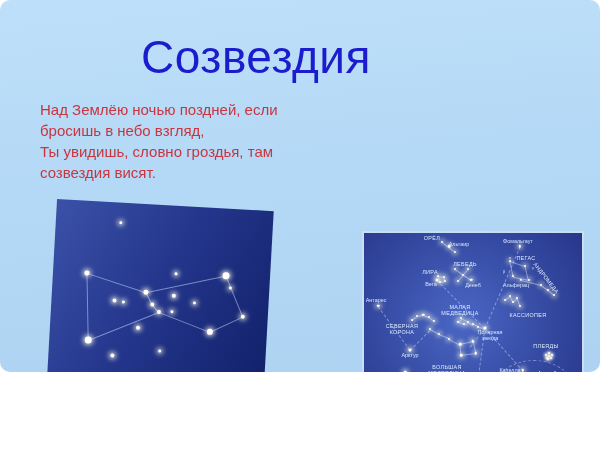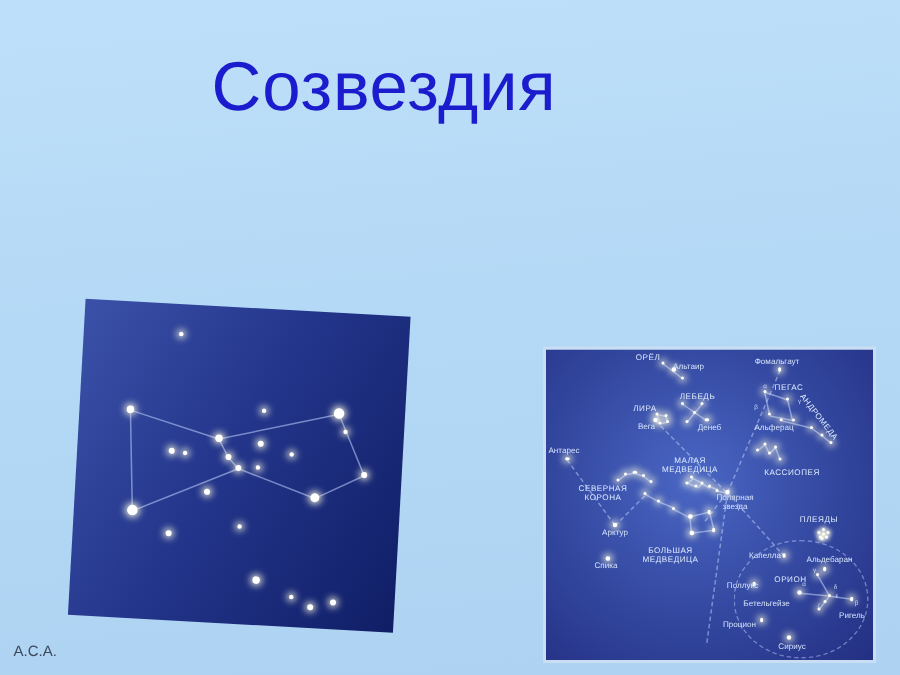--- a/index.html
+++ b/index.html
@@ -1,18 +1,18 @@
 <!DOCTYPE html>
 <html><head>
 <meta charset="utf-8">
 <style>
   html,body{margin:0;padding:0;}
   body{width:600px;height:450px;overflow:hidden;font-family:"Liberation Sans",sans-serif;}
-  .slide{position:relative;width:600px;height:450px;overflow:hidden;
-    background:linear-gradient(175deg,#bedff9 0%,#b4d9f6 45%,#aed3f2 100%);}
+  .slide{position:relative;width:600px;height:372px;overflow:hidden;
+    background:linear-gradient(175deg,#bedff9 0%,#b4d9f6 45%,#aed3f2 100%);border-radius:10px;}
   .title{position:absolute;left:0;top:30px;width:512px;text-align:center;
     font-size:46px;color:#1b1ccd;letter-spacing:0.5px;}
   .redtext{position:absolute;color:#c9353f;font-size:15px;line-height:21px;
     white-space:pre-line;}
   .poem{left:40px;top:99px;width:295px;}
   .definition{left:302px;top:158px;width:295px;}
   .footer{position:absolute;left:9px;top:429px;font-size:10px;color:#3c4a5c;}
 
   .photo{position:absolute;left:51px;top:205px;width:217px;height:211px;
     transform:rotate(3.2deg);
@@ -35,20 +35,24 @@
   .ellipse{position:absolute;border:1px dashed rgba(198,214,255,.45);
     border-radius:50%;}
   .cl-dot{position:absolute;background:#fff;border-radius:50%;width:2px;height:2px;
     box-shadow:0 0 3px 1px rgba(255,255,230,.9);}
 </style>
 </head>
 <body>
 
 <div class="slide">
   <div class="title">Созвездия</div>
+  <div class="redtext poem">Над Землёю ночью поздней, если
+бросишь в небо взгляд,
+Ты увидишь, словно гроздья, там
+созвездия висят.</div>
   <div class="photo" id="photo">
       <div class="sline" style="left: 34px; top: 72px; width: 62.0967px; transform: rotate(0.260602rad);"></div>
       <div class="sline" style="left: 94px; top: 88px; width: 81.7435px; transform: rotate(-0.259814rad);"></div>
       <div class="sline" style="left: 173px; top: 67px; width: 44.2832px; transform: rotate(1.12735rad);"></div>
       <div class="sline" style="left: 192px; top: 107px; width: 36.2353px; transform: rotate(2.65326rad);"></div>
       <div class="sline" style="left: 160px; top: 124px; width: 54.7083px; transform: rotate(-2.82562rad);"></div>
       <div class="sline" style="left: 108px; top: 107px; width: 76.0592px; transform: rotate(2.70735rad);"></div>
       <div class="sline" style="left: 39px; top: 139px; width: 67.1863px; transform: rotate(-1.64529rad);"></div>
       <div class="sline" style="left: 94px; top: 88px; width: 13.8924px; transform: rotate(1.04272rad);"></div>
       <div class="sline" style="left: 101px; top: 100px; width: 9.89949px; transform: rotate(0.785398rad);"></div>

